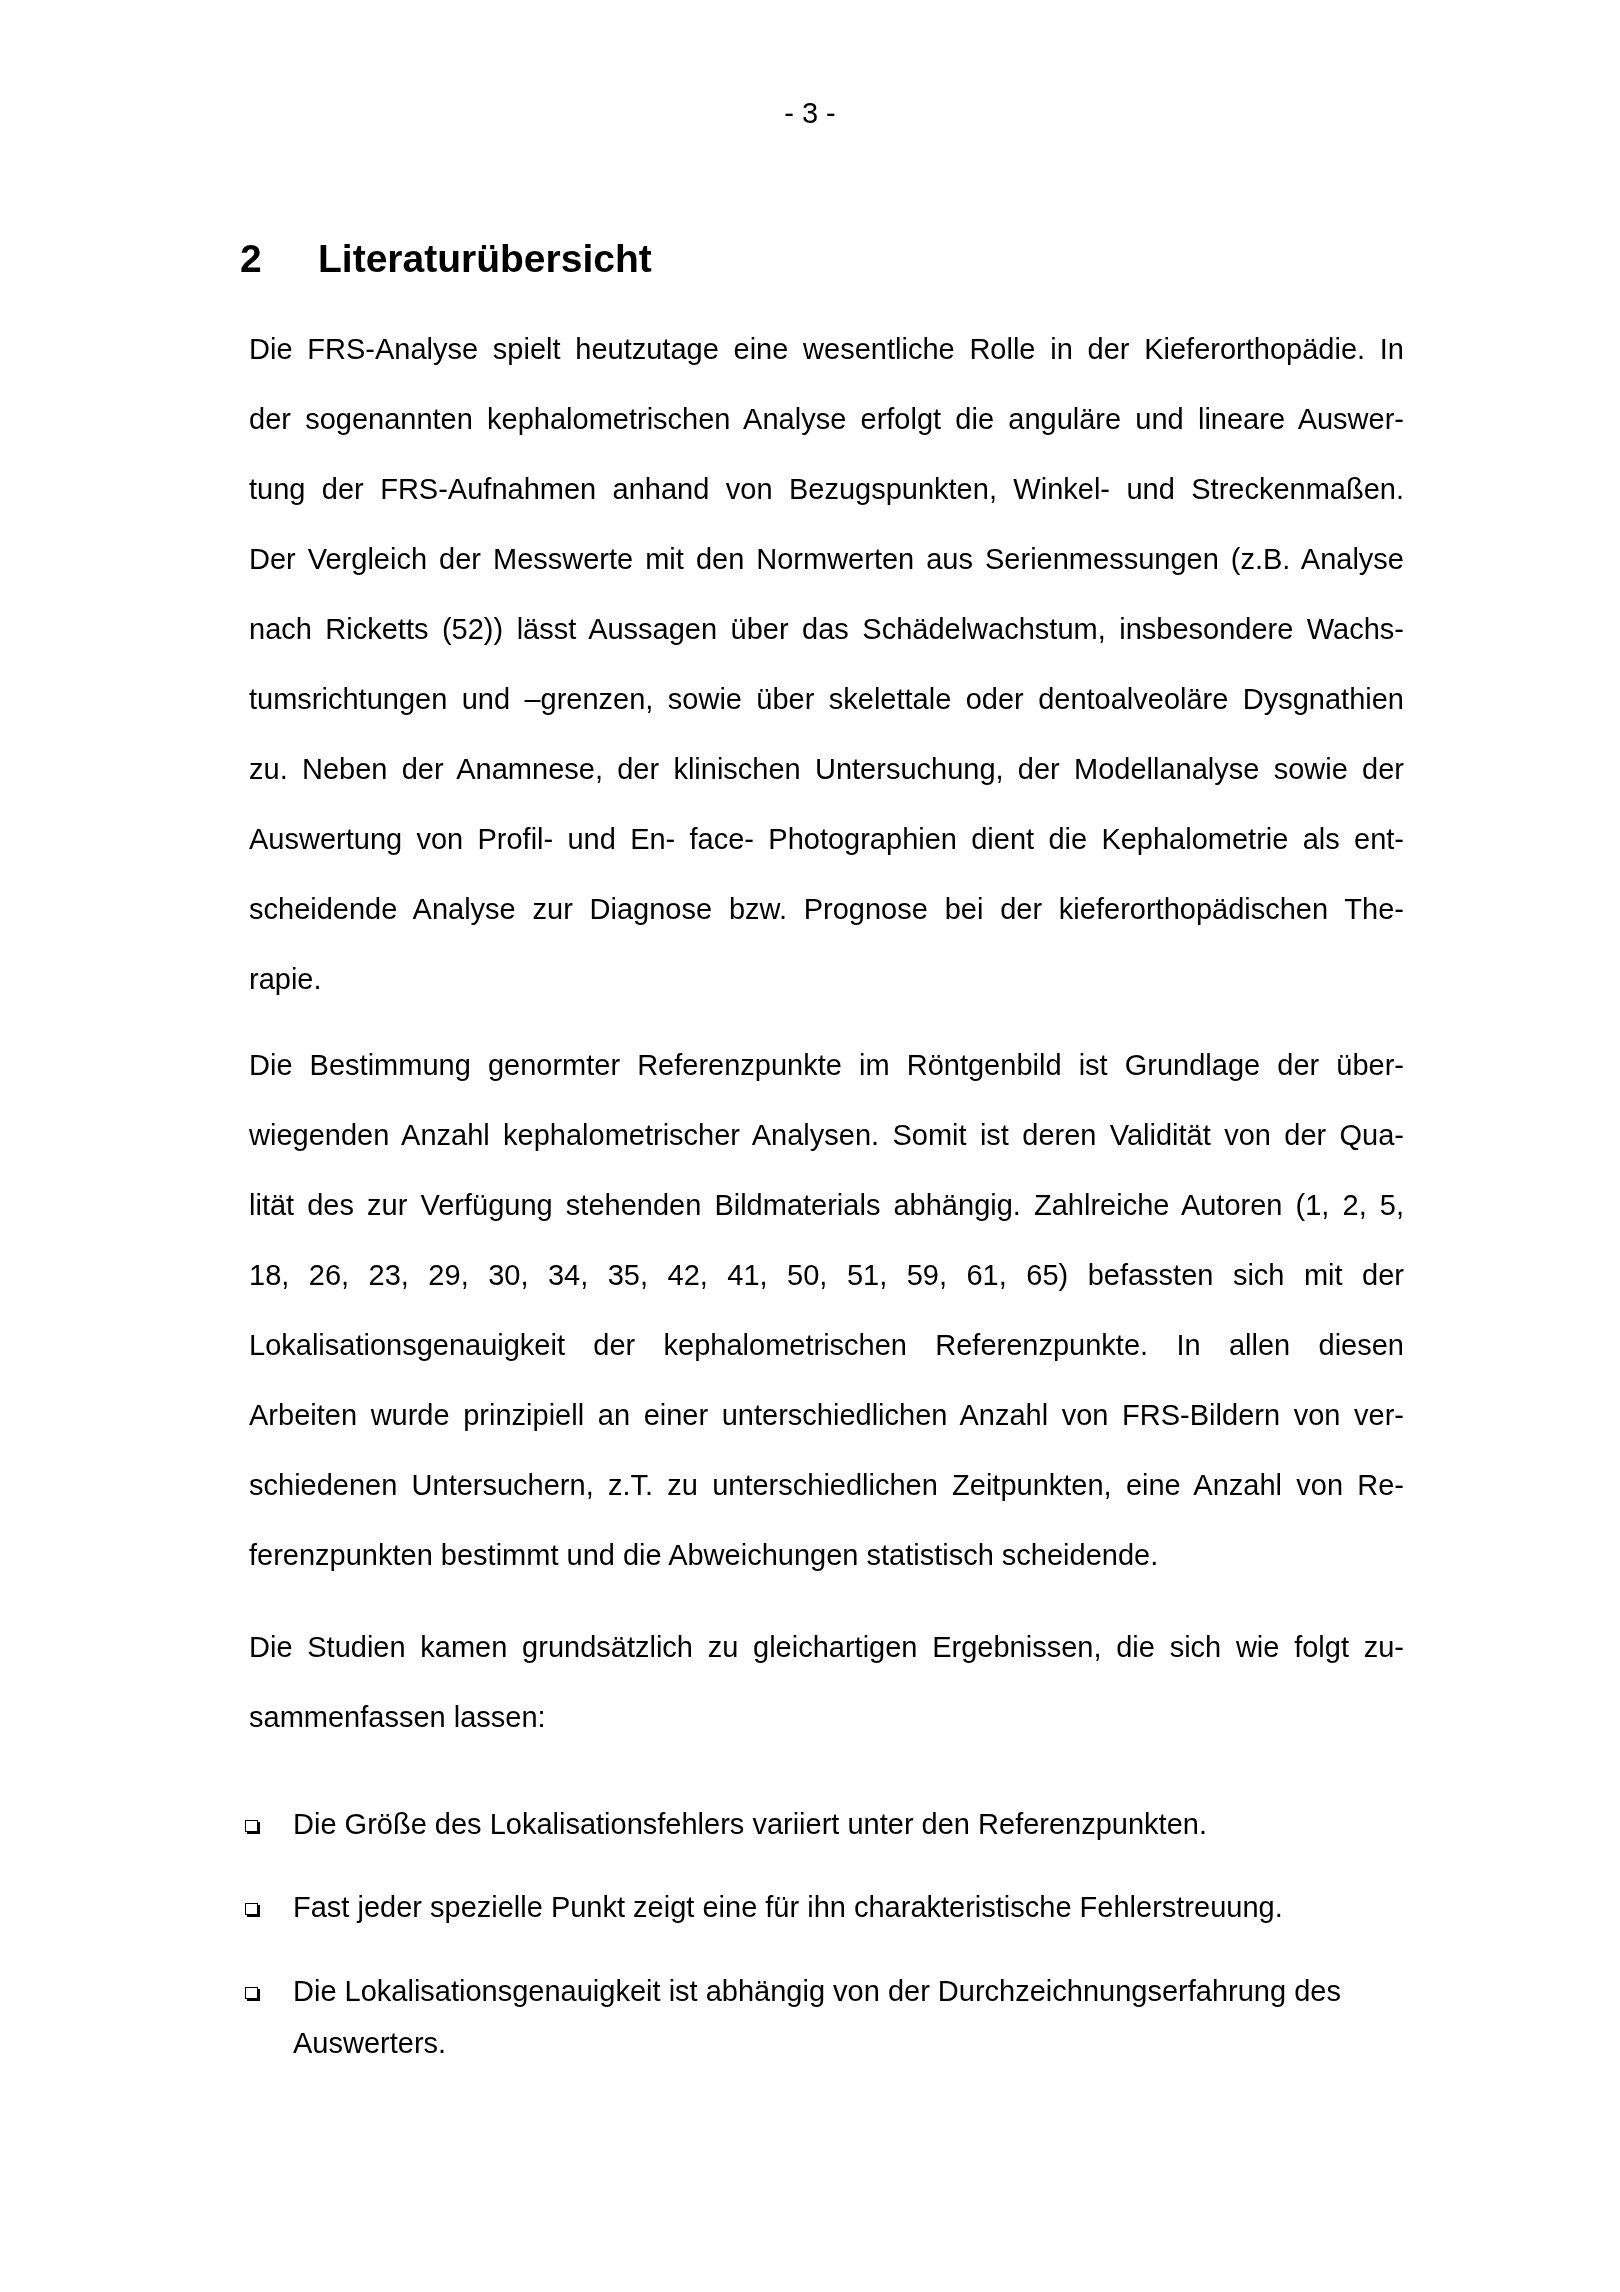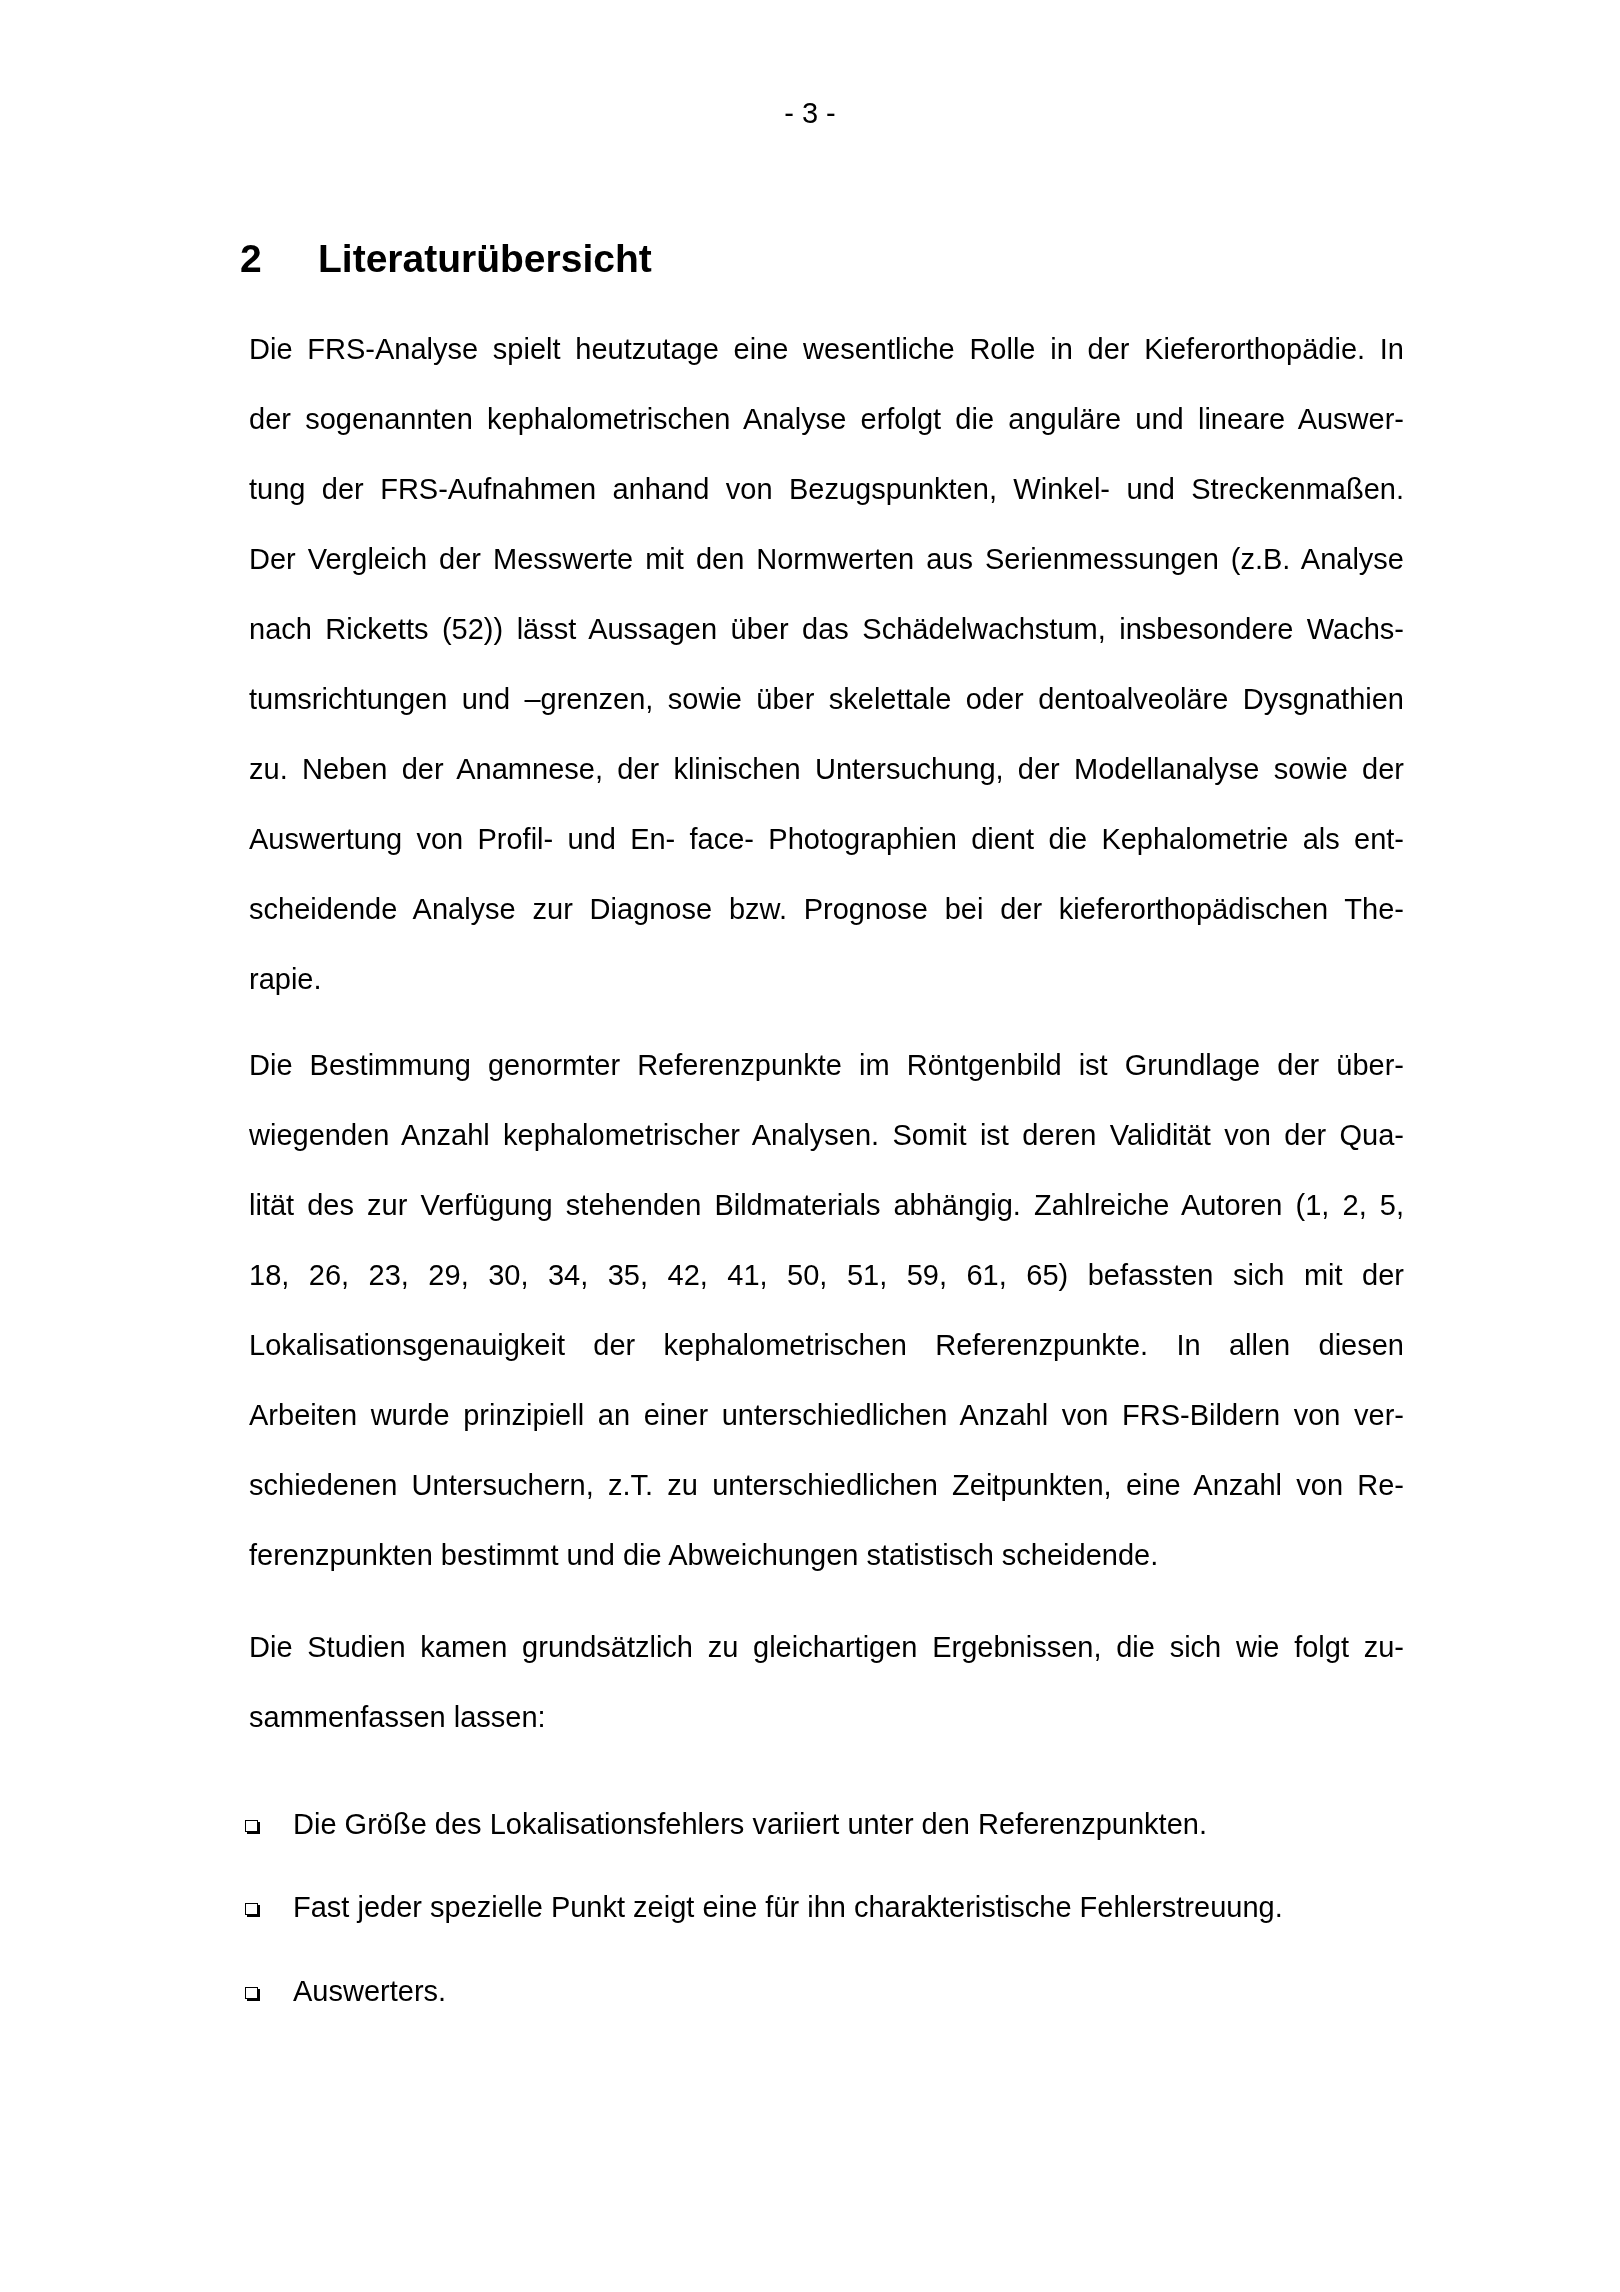--- a/index.html
+++ b/index.html
@@ -154,19 +154,20 @@
         </span>
       <span class="item-text">
         <span class="ln">Fast jeder spezielle Punkt zeigt eine für ihn charakteristische Fehlerstreuung.</span>
       </span>
     </div>
     <div class="list-item" style="top:1965px;">
       <span class="bullet">
           <span class="box"></span>
         </span>
       <span class="item-text">
+        <span class="ln">Die Lokalisationsgenauigkeit ist abhängig von der Durchzeichnungserfahrung des</span>
         <span class="ln">Auswerters.</span>
       </span>
     </div>
   </div>
 
 </div>
 
 
 </body></html>

